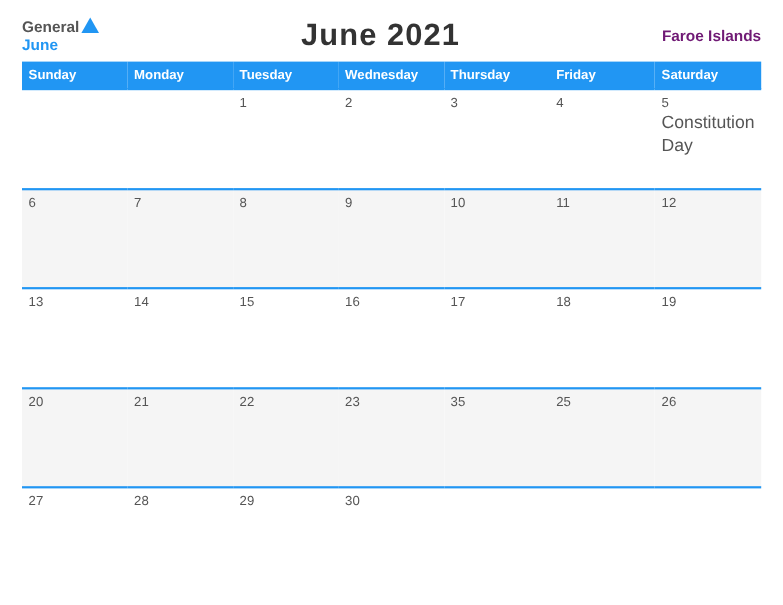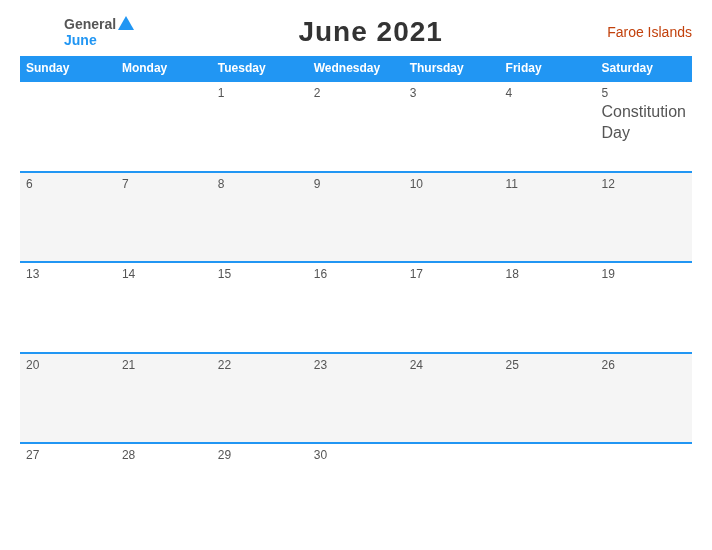--- a/index.html
+++ b/index.html
@@ -17,21 +17,20 @@
     .header {
       display: flex;
       align-items: center;
       justify-content: space-between;
       margin-bottom: 8px;
     }
     .logo {
       display: flex;
       align-items: flex-end;
       gap: 0;
-      margin-left: 44px;
     }
     .logo-text-general {
       font-size: 14px;
       font-weight: bold;
       color: #555;
     }
     .logo-text-blue {
       font-size: 14px;
       font-weight: bold;
       color: #2196F3;
@@ -46,22 +45,22 @@
       margin-bottom: 2px;
     }
     .calendar-title {
       font-size: 28px;
       font-weight: 700;
       color: #333;
       letter-spacing: 1px;
     }
     .region-label {
       font-size: 14px;
-      color: #c2410c;
-      font-weight: normal;
+      color: #701a75;
+      font-weight: bold;
     }
 
     
     .calendar-table {
       width: 100%;
       border-collapse: collapse;
       flex: 1;
     }
 
     .calendar-table thead tr {
@@ -221,21 +220,21 @@
         <td>
           <span class="day-number">21</span>
         </td>
         <td>
           <span class="day-number">22</span>
         </td>
         <td>
           <span class="day-number">23</span>
         </td>
         <td>
-          <span class="day-number">24</span>
+          <span class="day-number">35</span>
         </td>
         <td>
           <span class="day-number">25</span>
         </td>
         <td>
           <span class="day-number">26</span>
         </td>
       </tr>
       <tr>
         <td>

